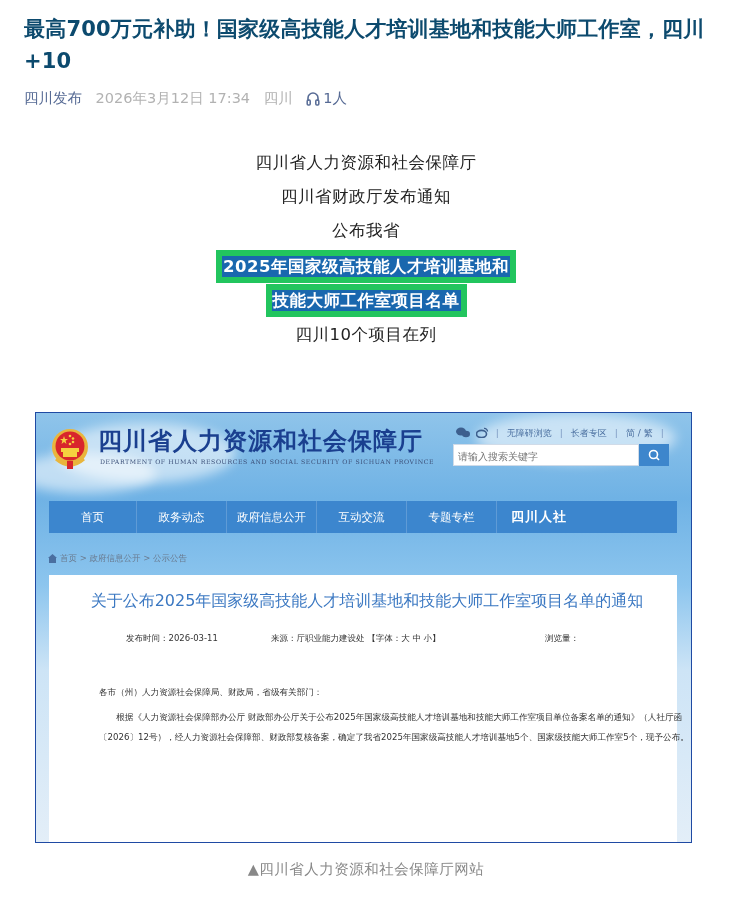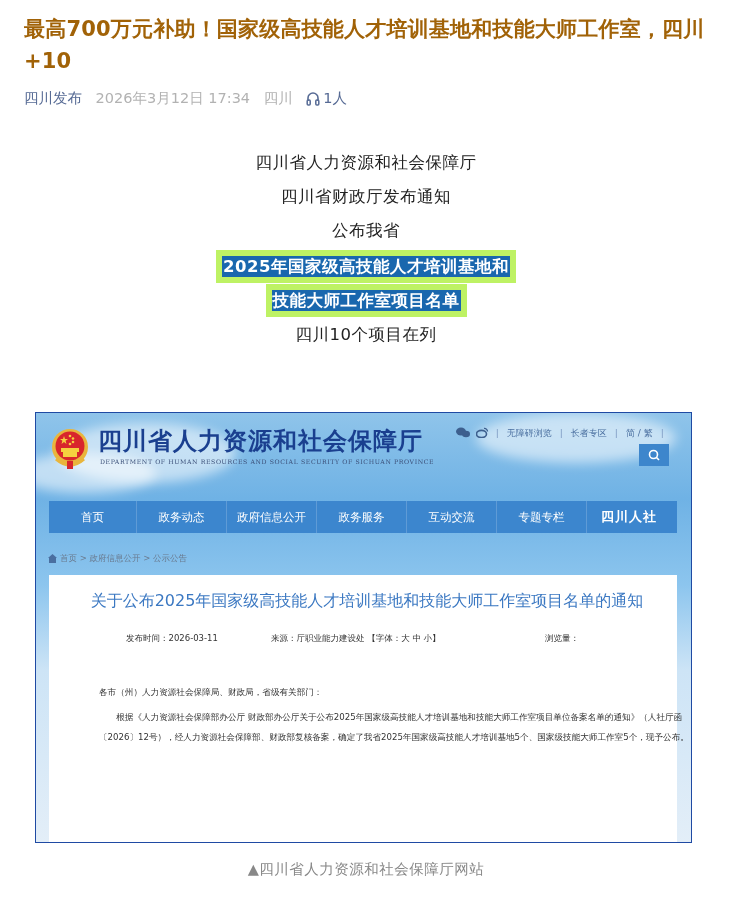--- a/index.html
+++ b/index.html
@@ -1,28 +1,28 @@
 <!DOCTYPE html>
 <html><head>
 <meta charset="utf-8">
 <style>
   * { margin:0; padding:0; box-sizing:border-box; }
   html, body { width:732px; height:897px; background:#ffffff; overflow:hidden; }
   body { font-family:"DejaVu Sans","Liberation Sans",sans-serif; color:#1a1a1a; position:relative; }
 
-  .title { position:absolute; left:24px; top:13px; width:690px; font-size:21px; line-height:32px; font-weight:bold; color:#a16207; letter-spacing:0.2px; }
+  .title { position:absolute; left:24px; top:13px; width:690px; font-size:21px; line-height:32px; font-weight:bold; color:#0c4a6e; letter-spacing:0.2px; }
   .meta { position:absolute; left:24px; top:88px; font-size:14.5px; line-height:20px; color:#b2b2b2; white-space:nowrap; }
   .meta span { margin-right:9px; }
   .meta .author { color:#576b95; }
   .meta .listen { color:#576b95; }
   .meta .listen svg { vertical-align:-3px; margin-right:3px; }
 
   .lines { position:absolute; left:0; top:146px; width:732px; text-align:center; }
   .line { font-size:16.5px; line-height:34px; color:#222; letter-spacing:0.5px; }
-  .hl-wrap { display:inline-block; background:#bef264; padding:3px 6px; line-height:27px; }
+  .hl-wrap { display:inline-block; background:#22c55e; padding:3px 6px; line-height:27px; }
   .hl { background:#1967ae; color:#ffffff; font-weight:bold; font-size:16.5px; padding:1px 1px; letter-spacing:0.5px; }
 
   
   .shot { position:absolute; left:35px; top:412px; width:657px; height:431px; border:1.5px solid #1f4aa3; overflow:hidden;
           background:linear-gradient(180deg,#8fc4ea 0%,#6fb2e5 20%,#8cc5ee 40%,#cde4f6 60%,#e3eef8 100%); }
   .cloud { position:absolute; border-radius:50%; background:rgba(255,255,255,0.55); filter:blur(6px); }
   .emblem { position:absolute; left:14px; top:14px; width:40px; height:44px; }
   .site-name { position:absolute; left:62px; top:12px; font-family:"DejaVu Serif","Liberation Serif",serif; font-weight:bold; font-size:24px; color:#1a3f8f; letter-spacing:1px; white-space:nowrap; }
   .site-en { position:absolute; left:64px; top:45px; font-size:6.2px; color:#3b4f78; letter-spacing:0.6px; white-space:nowrap; font-family:"DejaVu Serif",serif; }
   .toplinks { position:absolute; left:420px; top:14px; font-size:9px; color:#4a6fa0; white-space:nowrap; }
@@ -96,32 +96,34 @@
         <ellipse cx="5" cy="4.5" rx="5" ry="4" fill="#3d5f8e"></ellipse>
         <ellipse cx="10" cy="7" rx="4" ry="3.3" fill="#3d5f8e"></ellipse>
       </svg>
     <svg width="13" height="11" viewBox="0 0 13 11" style="vertical-align:-2px;margin-left:3px;">
         <ellipse cx="5.5" cy="7" rx="5" ry="3.6" fill="none" stroke="#3d5f8e" stroke-width="1.6"></ellipse>
         <path d="M8 1.5a3 3 0 0 1 3.5 3" fill="none" stroke="#3d5f8e" stroke-width="1.3"></path>
       </svg>
     <span class="sep">|</span><span>无障碍浏览</span><span class="sep">|</span><span>长者专区</span><span class="sep">|</span><span>简 / 繁</span><span class="sep">|</span>
   </div>
 
+  <div class="search">
+    <input type="text" placeholder="请输入搜索关键字" style="">
+  </div>
   <div class="search-btn">
     <svg width="12" height="12" viewBox="0 0 12 12">
         <circle cx="5.5" cy="5.5" r="4" fill="none" stroke="#fff" stroke-width="1.6"></circle>
         <line x1="8.5" y1="8.5" x2="11" y2="11" stroke="#fff" stroke-width="1.6"></line>
       </svg>
   </div>
 
   <div class="nav">
     <div class="nav-item" style="width:88px;">首页</div>
     <div class="nav-item" style="width:90px;">政务动态</div>
     <div class="nav-item" style="width:90px;">政府信息公开</div>
-    <div class="nav-item" style="width:90px;">政务服务</div>
     <div class="nav-item" style="width:90px;">互动交流</div>
     <div class="nav-item" style="width:90px;">专题专栏</div>
     <div class="nav-logo">四川人社</div>
   </div>
 
   <div class="crumb">
     <svg width="9" height="9" viewBox="0 0 9 9">
         <polygon points="4.5,0 9,4 8,4 8,9 1,9 1,4 0,4" fill="#4a6fa0"></polygon>
       </svg><span>首页</span> &gt; <span>政府信息公开</span> &gt; <span>公示公告</span>
   </div>

